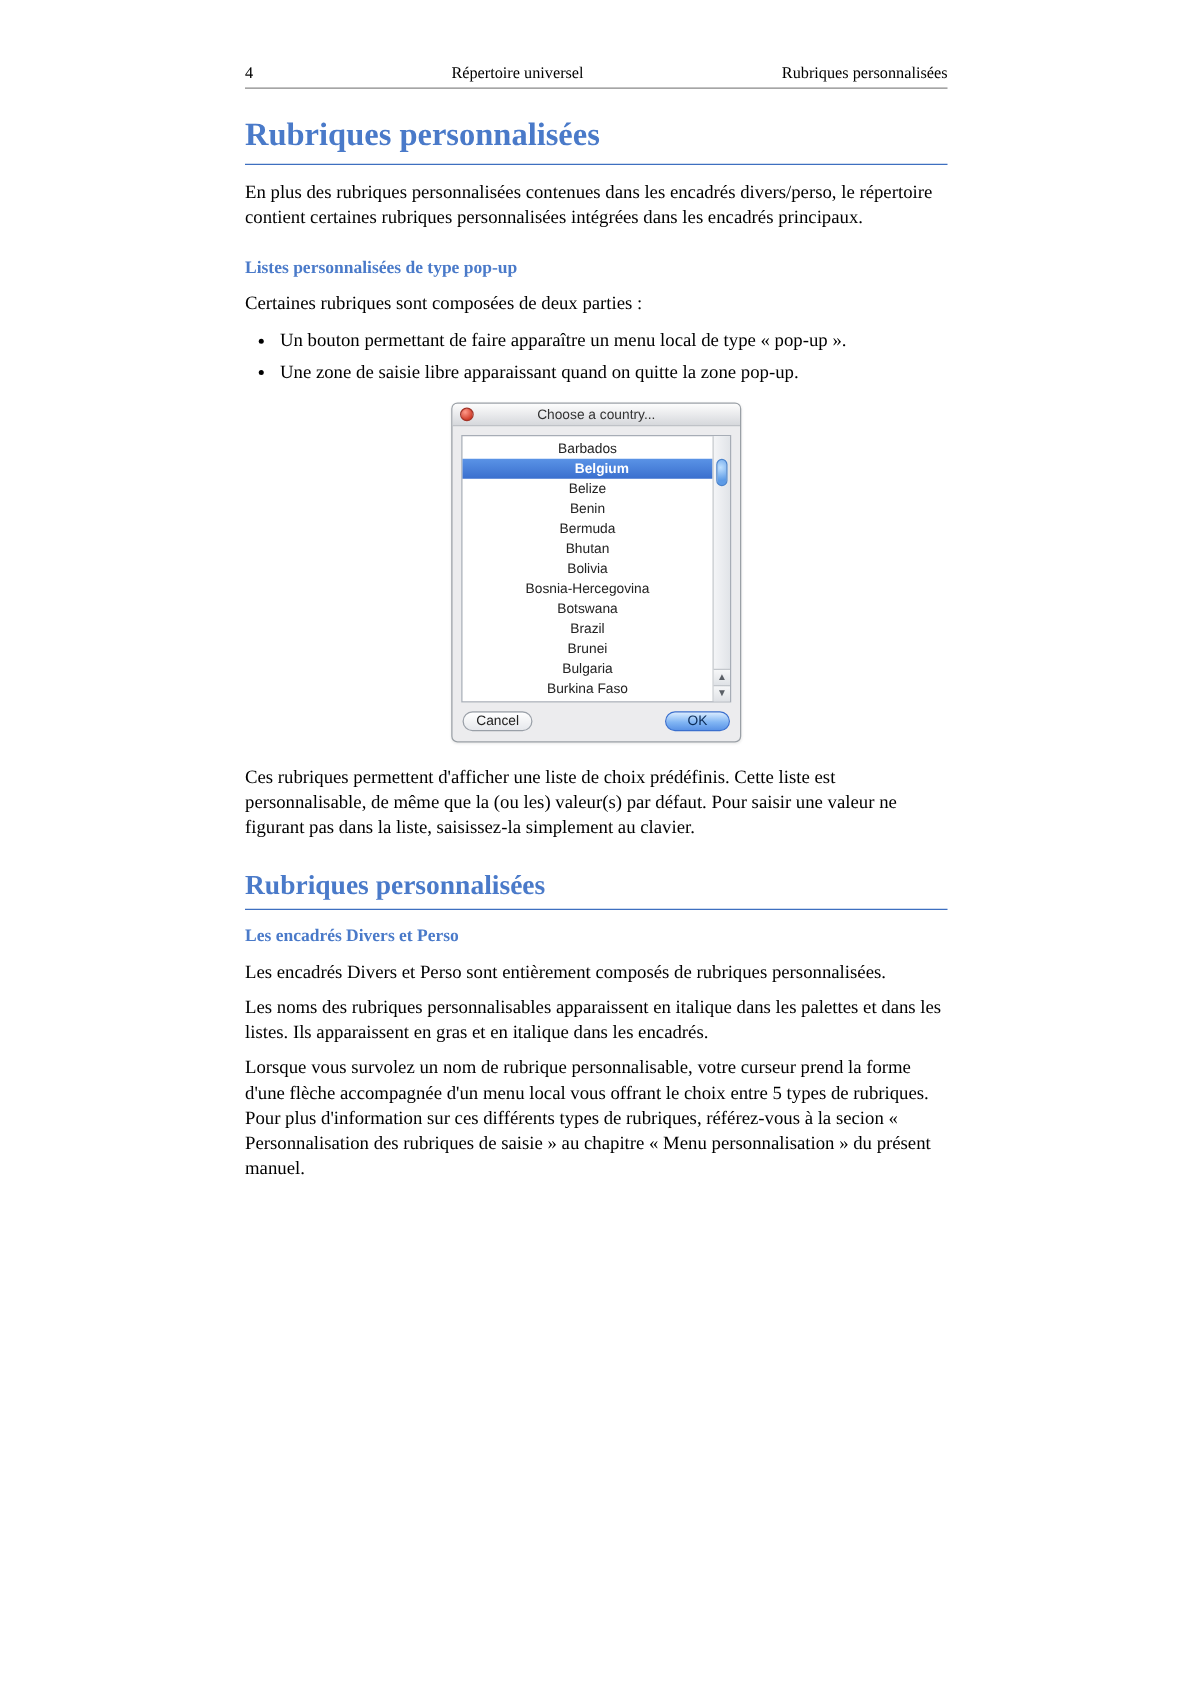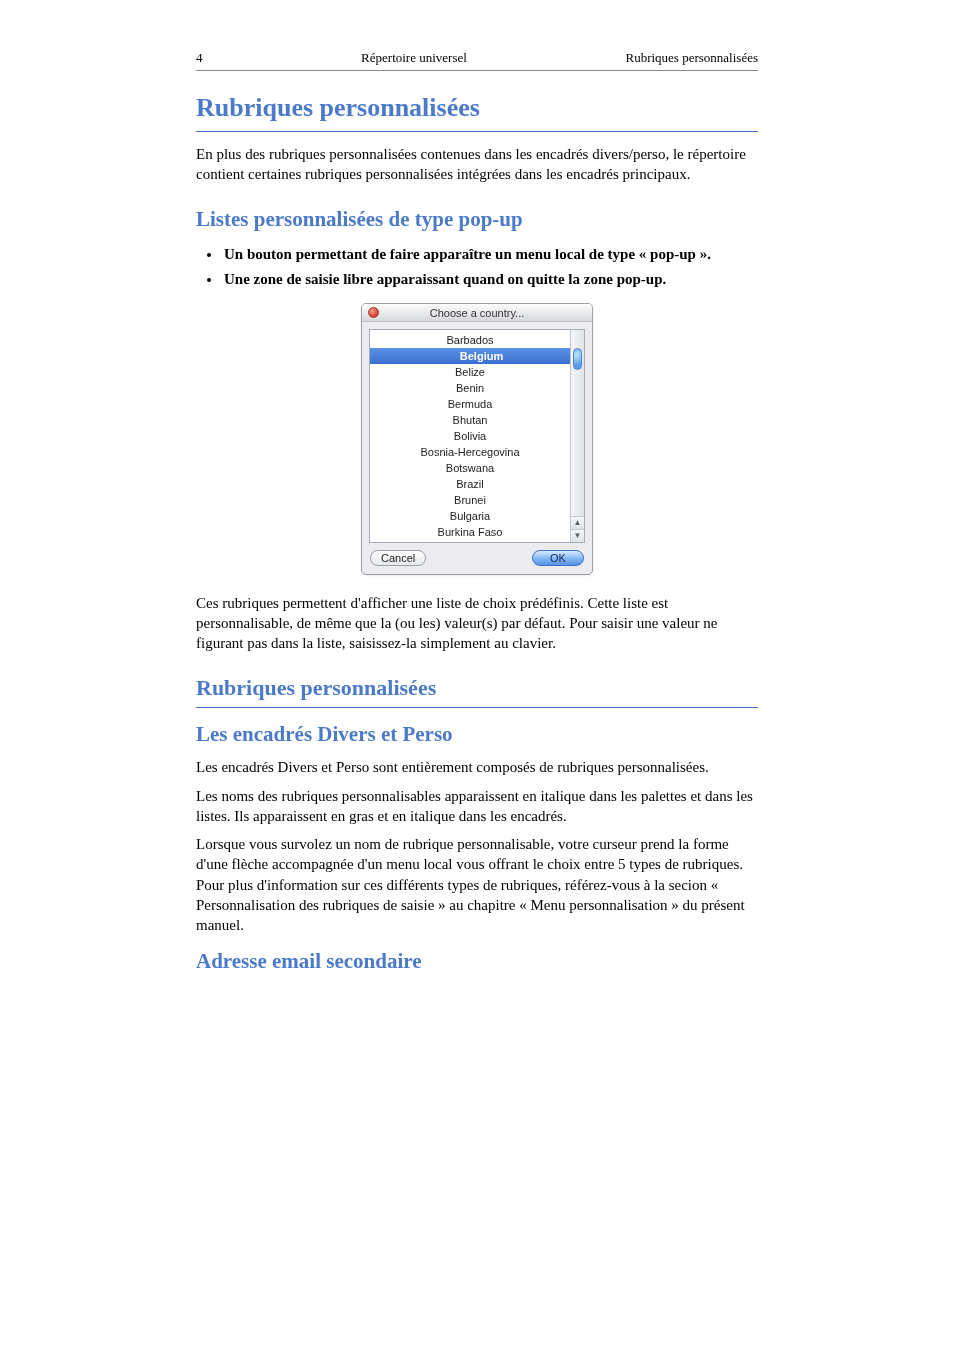--- a/index.html
+++ b/index.html
@@ -29,38 +29,38 @@
     padding-bottom: 8px;
     border-bottom: 1px solid #3e6fc0;
     margin-bottom: 12px;
   }
   .lede {
     font-size: 15px;
     line-height: 1.35;
     margin-bottom: 22px;
   }
   .h3 {
-    font-size: 21px;
+    font-size: 14px;
     font-weight: bold;
     color: #4A7AC9;
     margin: 14px 0 10px 0;
   }
   .body {
     font-size: 15px;
     line-height: 1.35;
     margin-bottom: 8px;
   }
   ul.bullets {
     list-style: disc;
     padding-left: 26px;
     font-size: 15px;
     line-height: 1.7;
     margin: 6px 0 10px 0;
   }
-  ul.bullets li { padding-left: 2px; font-weight: bold; }
+  ul.bullets li { padding-left: 2px; }
 
   
   .figure {
     display: block;
     margin: 8px auto 18px auto;
     width: 232px;
   }
   .aqua-dialog {
     border: 1px solid #9aa0a6;
     border-radius: 5px;
@@ -182,20 +182,21 @@
   <div class="running-header">
     <span>4</span>
     <span>Répertoire universel</span>
     <span>Rubriques personnalisées</span>
   </div>
 
   <h1 class="chapter-title">Rubriques personnalisées</h1>
   <p class="lede">En plus des rubriques personnalisées contenues dans les encadrés divers/perso, le répertoire contient certaines rubriques personnalisées intégrées dans les encadrés principaux.</p>
 
   <div class="h3">Listes personnalisées de type pop-up</div>
+  <p class="body">Certaines rubriques sont composées de deux parties :</p>
 
   <ul class="bullets">
     <li>Un bouton permettant de faire apparaître un menu local de type « pop-up ».</li>
     <li>Une zone de saisie libre apparaissant quand on quitte la zone pop-up.</li>
   </ul>
 
   <div class="figure">
     <div class="aqua-dialog">
       <div class="aqua-titlebar">
         <span class="traffic-close"></span>
@@ -232,15 +233,14 @@
 
   <p class="body">Ces rubriques permettent d'afficher une liste de choix prédéfinis. Cette liste est personnalisable, de même que la (ou les) valeur(s) par défaut. Pour saisir une valeur ne figurant pas dans la liste, saisissez-la simplement au clavier.</p>
 
   <div class="h2">Rubriques personnalisées</div>
 
   <div class="h3">Les encadrés Divers et Perso</div>
   <p class="body">Les encadrés Divers et Perso sont entièrement composés de rubriques personnalisées.</p>
   <p class="body">Les noms des rubriques personnalisables apparaissent en italique dans les palettes et dans les listes. Ils apparaissent en gras et en italique dans les encadrés.</p>
   <p class="body">Lorsque vous survolez un nom de rubrique personnalisable, votre curseur prend la forme d'une flèche accompagnée d'un menu local vous offrant le choix entre 5 types de rubriques. Pour plus d'information sur ces différents types de rubriques, référez-vous à la secion « Personnalisation des rubriques de saisie » au chapitre « Menu personnalisation » du présent manuel.</p>
 
-  <div class="h3">Adresse email secondaire</div>
 
 </div>
 
 </body></html>

